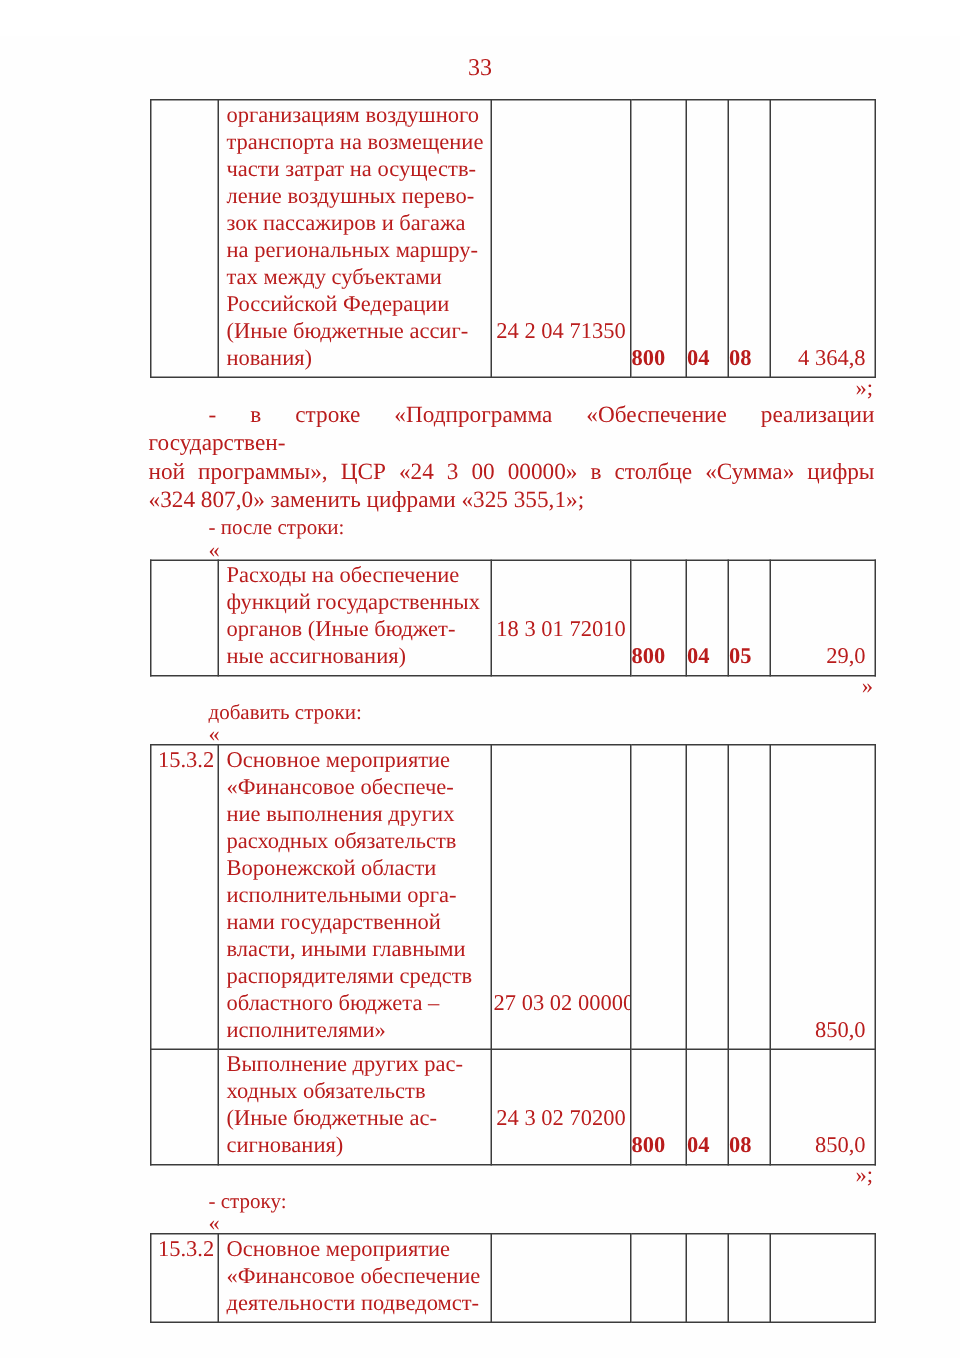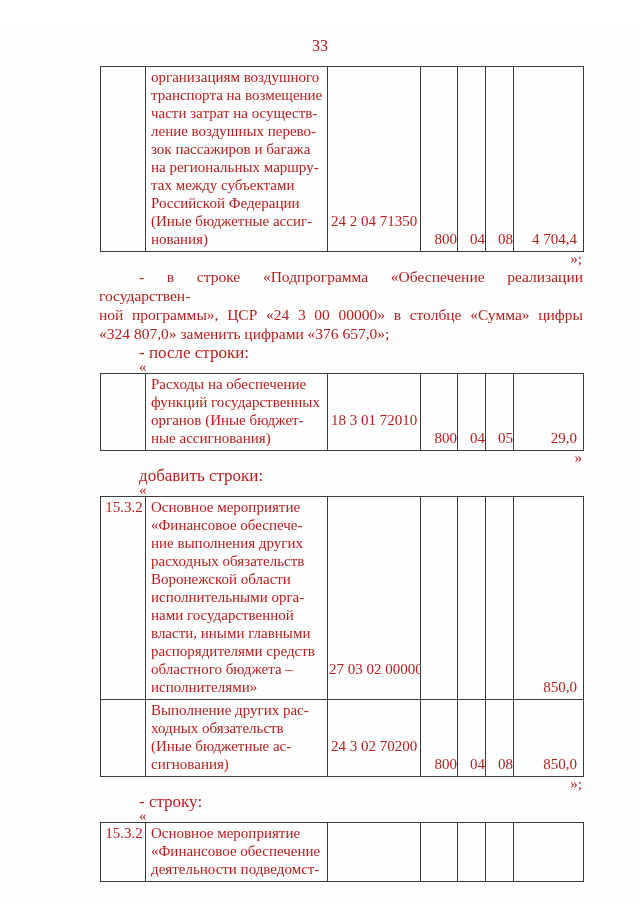--- a/index.html
+++ b/index.html
@@ -33,39 +33,39 @@
   }
   table.budget-table td {
     border: 1px solid #3c3c3c;
     font-size: 15px;
     line-height: 18px;
     overflow: hidden;
   }
   td.c-num  { vertical-align: top;    text-align: center;   padding: 1px 1px 2px 3px; }
   td.c-desc { vertical-align: top;    text-align: left;   padding: 1px 3px 3px 5px; white-space: pre-line; }
   td.c-code { vertical-align: bottom; text-align: center; padding: 1px 1px 21px 1px; white-space: nowrap; }
-  td.c-grbs, td.c-rz, td.c-pr { vertical-align: bottom; text-align: right; padding: 1px 0 3px 0; }
+  td.c-grbs, td.c-rz, td.c-pr { vertical-align: bottom; text-align: left; padding: 1px 0 3px 0; font-weight: bold; }
   td.c-sum  { vertical-align: bottom; text-align: right;  padding: 1px 6px 3px 1px; white-space: nowrap; }
   .mark-line {
     text-align: right;
     font-size: 15px;
     line-height: 15px;
     padding-right: 1px;
   }
   .para-line {
     font-size: 15.5px;
     line-height: 19px;
   }
   .para-just {
     text-align: justify;
     text-align-last: justify;
   }
   .para-indent { text-indent: 40px; font-family: Liberation Serif, serif; }
   .label-line {
-    font-size: 17px;
+    font-size: 14px;
     line-height: 19px;
     padding-left: 40px;
   }
   .quote-line {
     font-size: 15px;
     line-height: 11px;
     padding-left: 40px;
     overflow: visible;
   }
 </style>
@@ -98,30 +98,30 @@
 зок пассажиров и багажа
 на региональных маршру-
 тах между субъектами
 Российской Федерации
 (Иные бюджетные ассиг-
 нования)</td>
         <td class="c-code">24 2 04 71350</td>
         <td class="c-grbs">800</td>
         <td class="c-rz">04</td>
         <td class="c-pr">08</td>
-        <td class="c-sum">4 704,4</td>
+        <td class="c-sum">4 364,8</td>
       </tr>
     </tbody>
       </table>
 
     <div class="mark-line">»;</div>
 
     <div class="para-line para-just para-indent">- в строке «Подпрограмма «Обеспечение реализации государствен-</div>
     <div class="para-line para-just">ной программы», ЦСР «24 3 00 00000» в столбце «Сумма» цифры</div>
-    <div class="para-line">«324 807,0» заменить цифрами «376 657,0»;</div>
+    <div class="para-line">«324 807,0» заменить цифрами «325 355,1»;</div>
 
     <div class="label-line">- после строки:</div>
     <div class="quote-line">«</div>
 
     <table class="budget-table">
       <colgroup>
         <col style="width:45px">
           <col style="width:182px">
           <col style="width:93px">
         <col style="width:37px">

